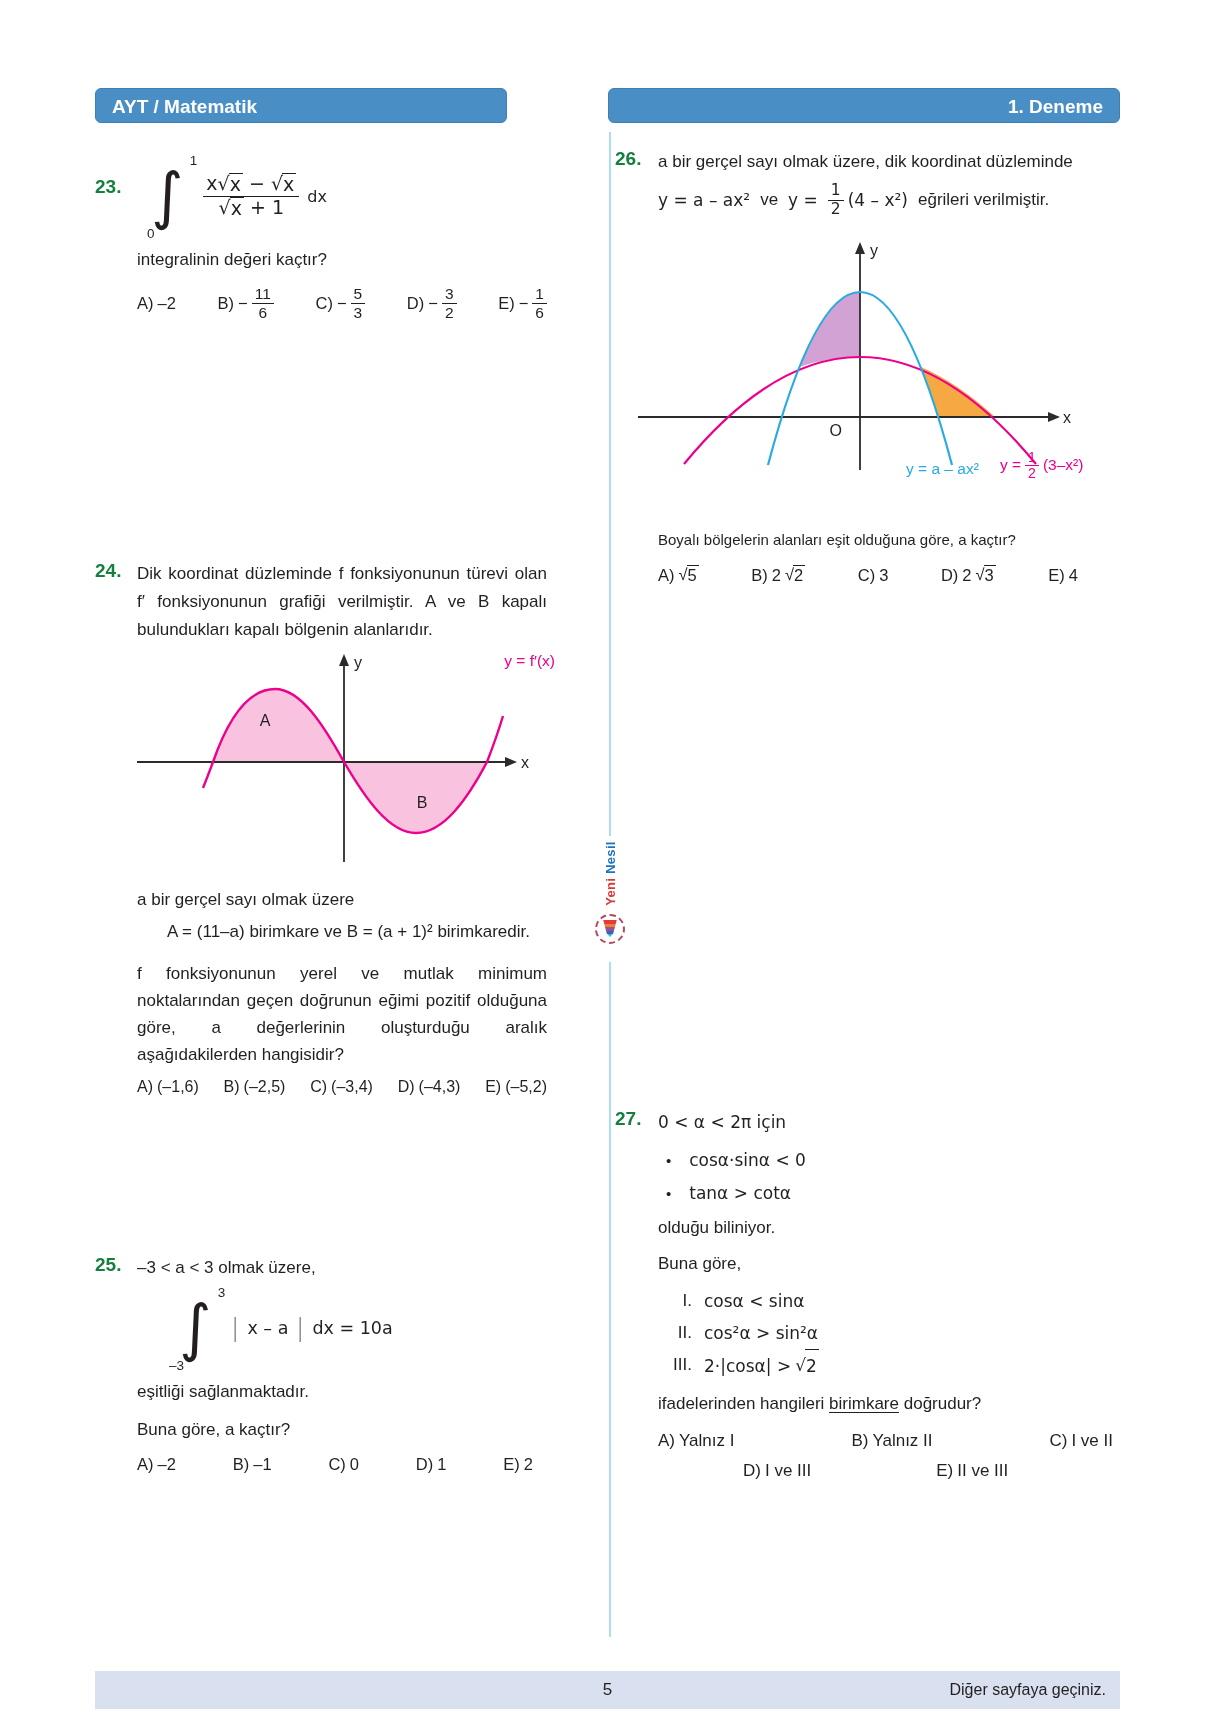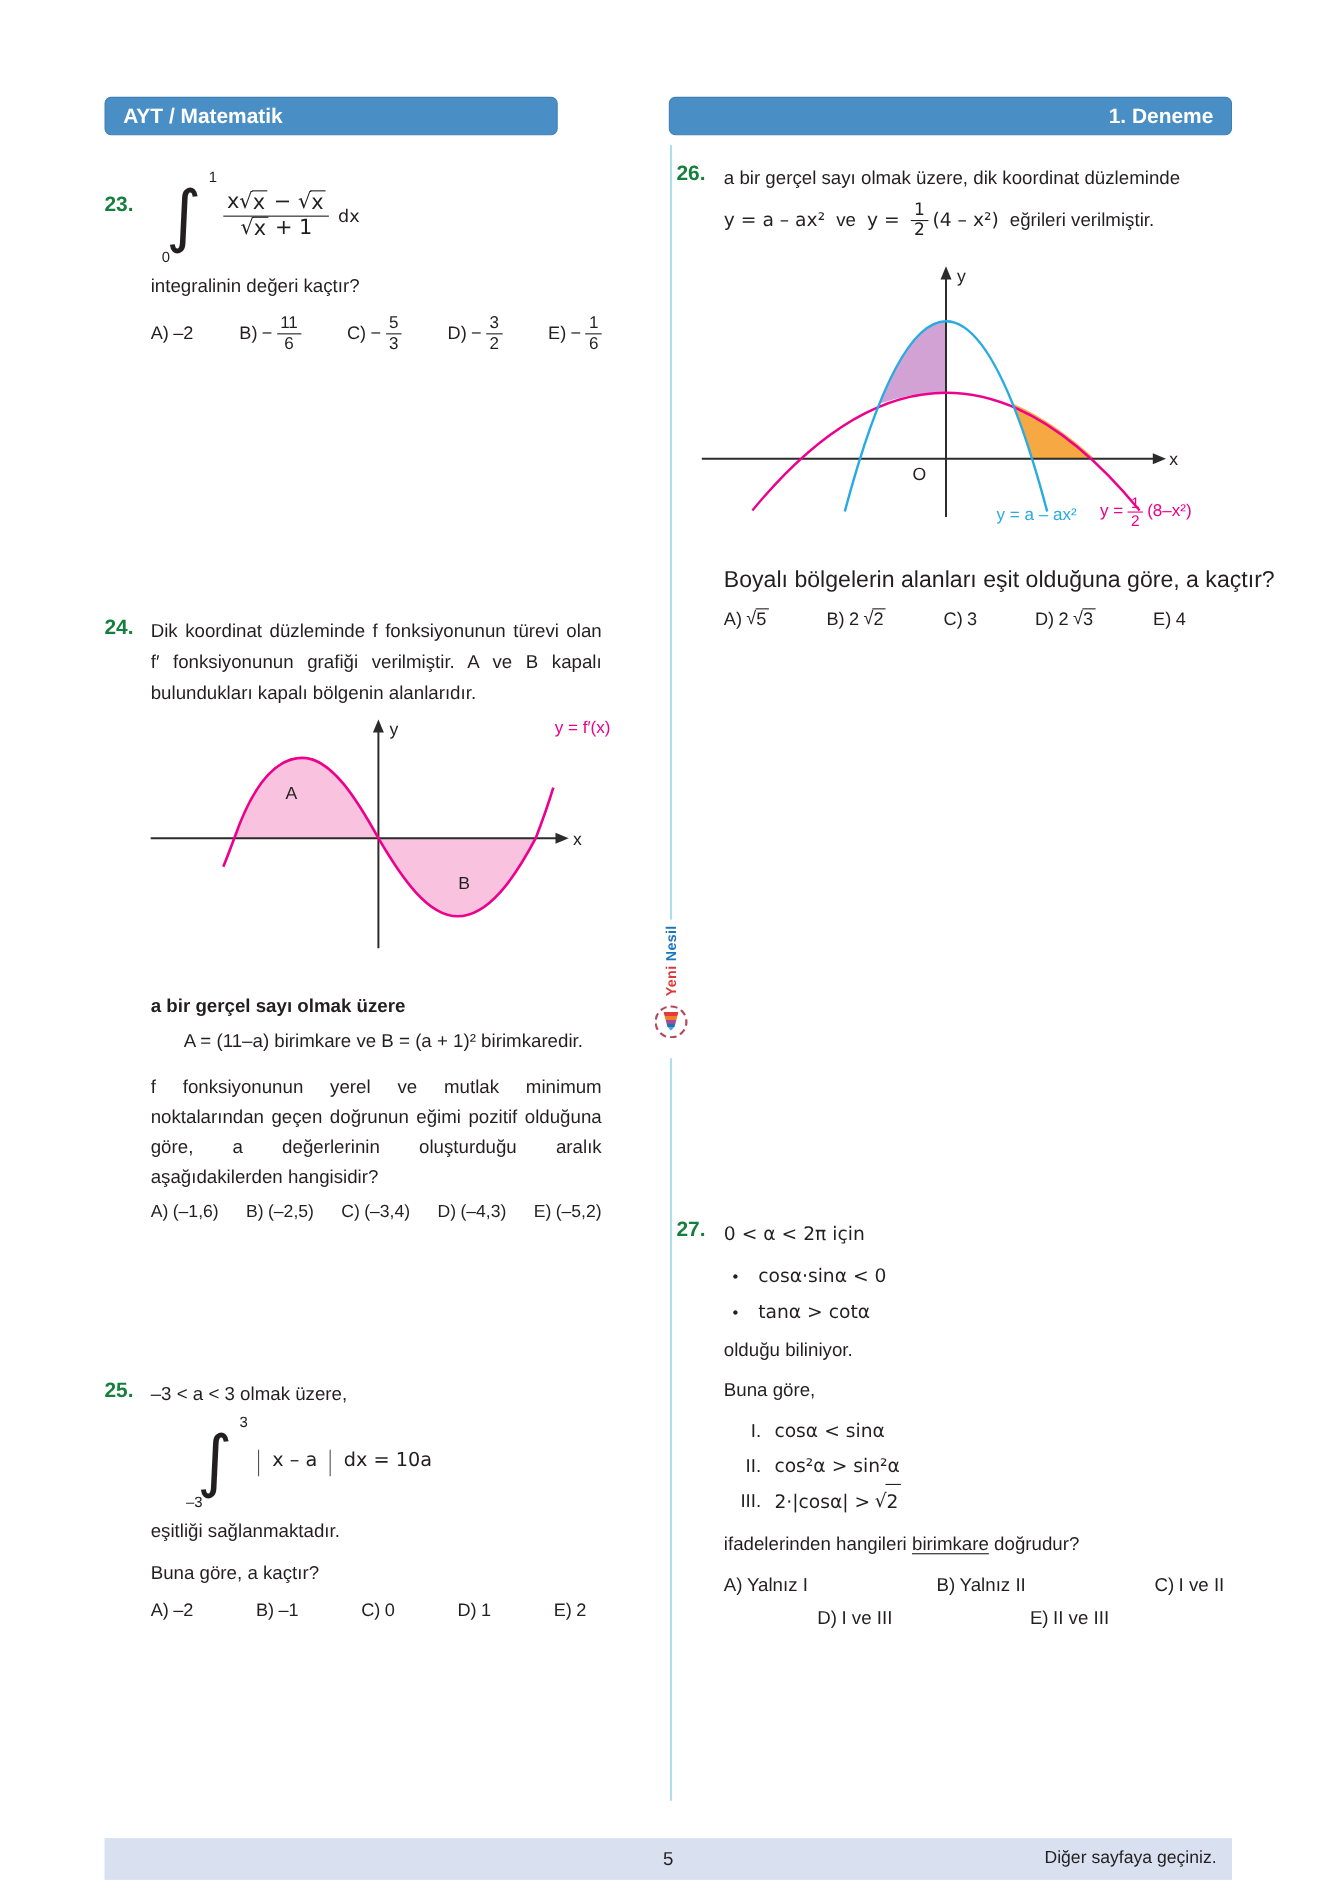--- a/index.html
+++ b/index.html
@@ -182,21 +182,21 @@
       <line x1="227" y1="214" x2="227" y2="16" stroke="#2B2B2B" stroke-width="1.8"></line>
       <polygon points="222,18 227,6 232,18" fill="#2B2B2B"></polygon>
       <path d="M86,140 C90,130 93,122 96,114 C112,68 132,41 158,41 C184,41 207,78 227,114 C248,150 272,185 299,185 C327,185 351,150 370,114 C375,101 380,88 386,68" fill="none" stroke="#EC008C" stroke-width="2.4"></path>
       <text x="148" y="78" text-anchor="middle">A</text>
       <text x="305" y="160" text-anchor="middle">B</text>
       <text x="237" y="20">y</text>
       <text x="412" y="120" text-anchor="end">x</text>
       <text x="438" y="18" text-anchor="end" class="curvelbl">y = f′(x)</text>
     </svg>
   </div>
-  <div class="para" style="margin-top:28px;font-weight:bold;">a bir gerçel sayı olmak üzere</div>
+  <div class="para" style="margin-top:14px;">a bir gerçel sayı olmak üzere</div>
   <div class="para" style="margin-top:4px;margin-left:30px;">A = (11–a) birimkare ve B = (a + 1)² birimkaredir.</div>
   <div class="stem" style="margin-top:14px;">f fonksiyonunun yerel ve mutlak minimum noktalarından geçen doğrunun eğimi pozitif olduğuna göre, a değerlerinin oluşturduğu aralık aşağıdakilerden hangisidir?</div>
   <div class="choices" style="margin-top:10px;font-size:16px;">
     <span class="choice">
         <span>A)</span>
         <span>(–1,6)</span>
       </span>
     <span class="choice">
         <span>B)</span>
         <span>(–2,5)</span>
@@ -286,24 +286,24 @@
     </svg>
     <div class="glabel lblue">
       <span>y = a – ax²</span>
     </div>
     <div class="glabel lpink">
       <span>y =</span>
       <span class="frac">
         <span class="fn">1</span>
         <span class="fd">2</span>
       </span>
-      <span>(8–x²)</span>
-    </div>
-  </div>
-  <div class="stem" style="margin-top:30px;white-space:nowrap;font-size:21px;">Boyalı bölgelerin alanları eşit olduğuna göre, a kaçtır?</div>
+      <span>(3–x²)</span>
+    </div>
+  </div>
+  <div class="stem" style="margin-top:42px;white-space:nowrap;font-size:15px;">Boyalı bölgelerin alanları eşit olduğuna göre, a kaçtır?</div>
   <div class="choices" style="margin-top:12px;width:420px;">
     <span class="choice">
       <span>A)</span>
       <span class="sq">
           <span class="rs">√</span>
           <span class="rb">5</span>
         </span>
     </span>
     <span class="choice">
       <span>B)</span>

